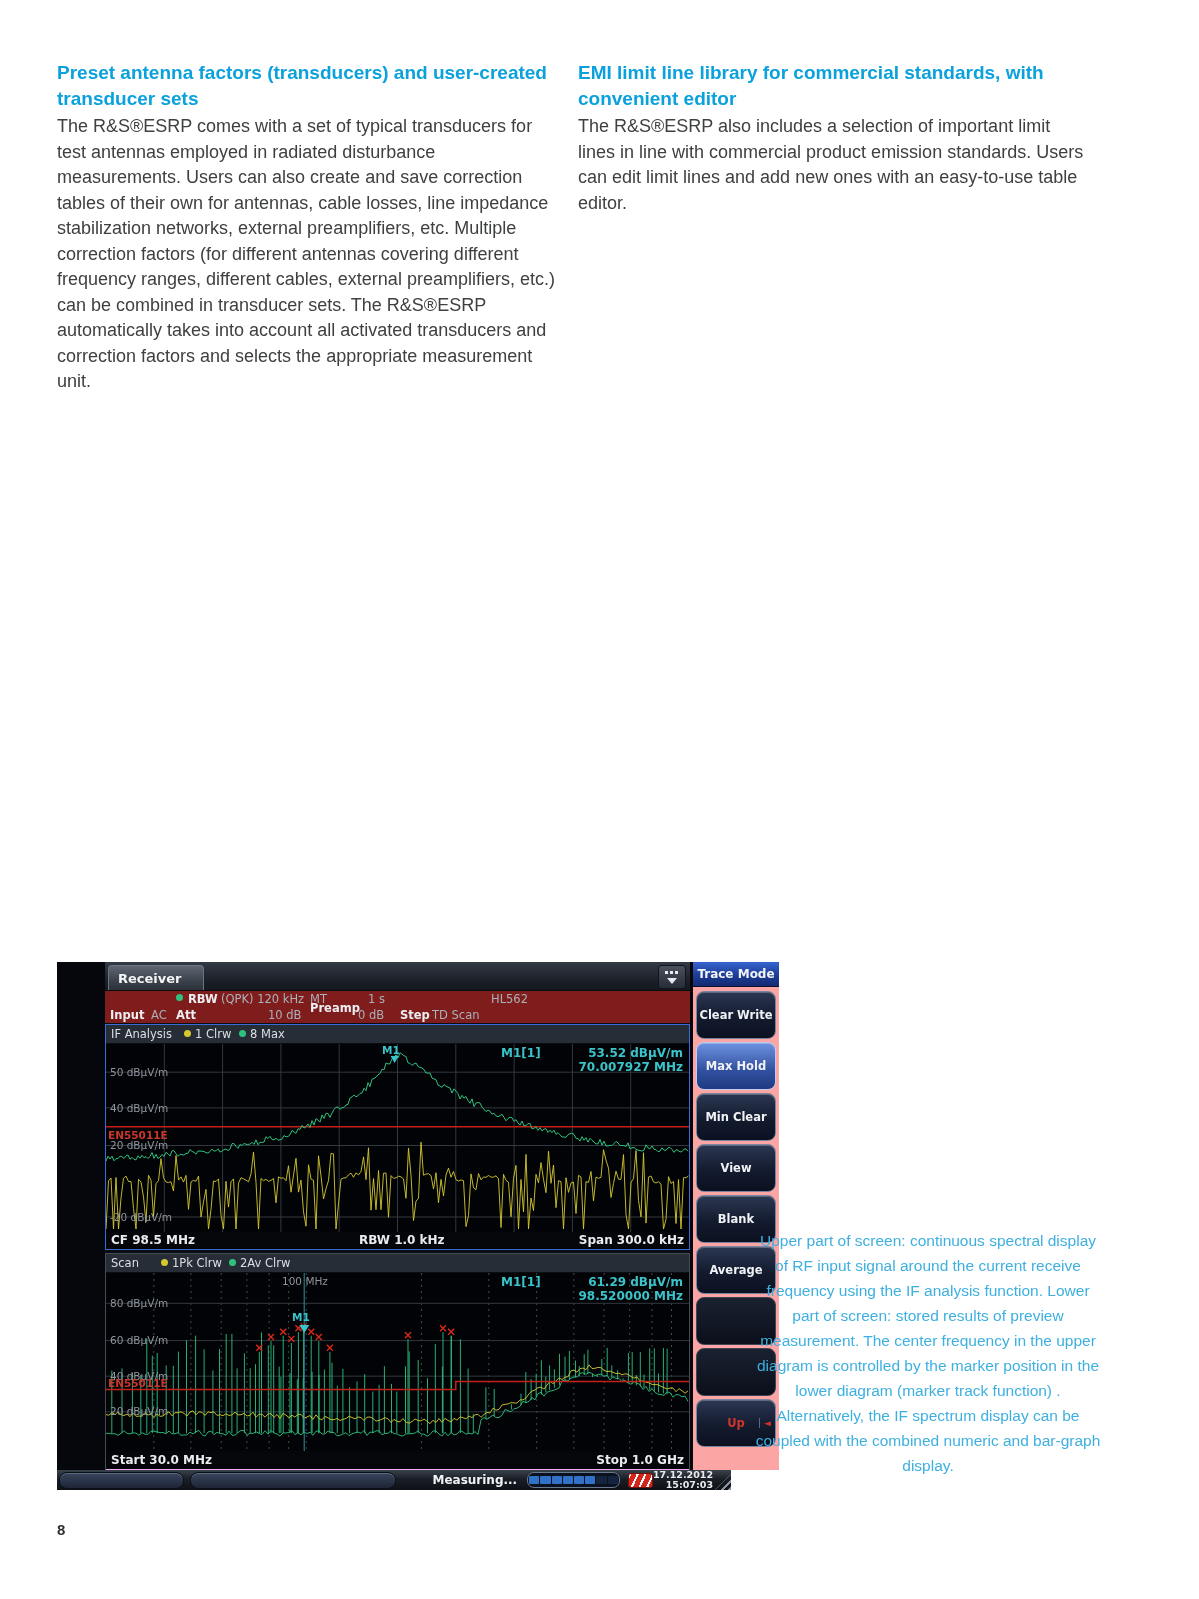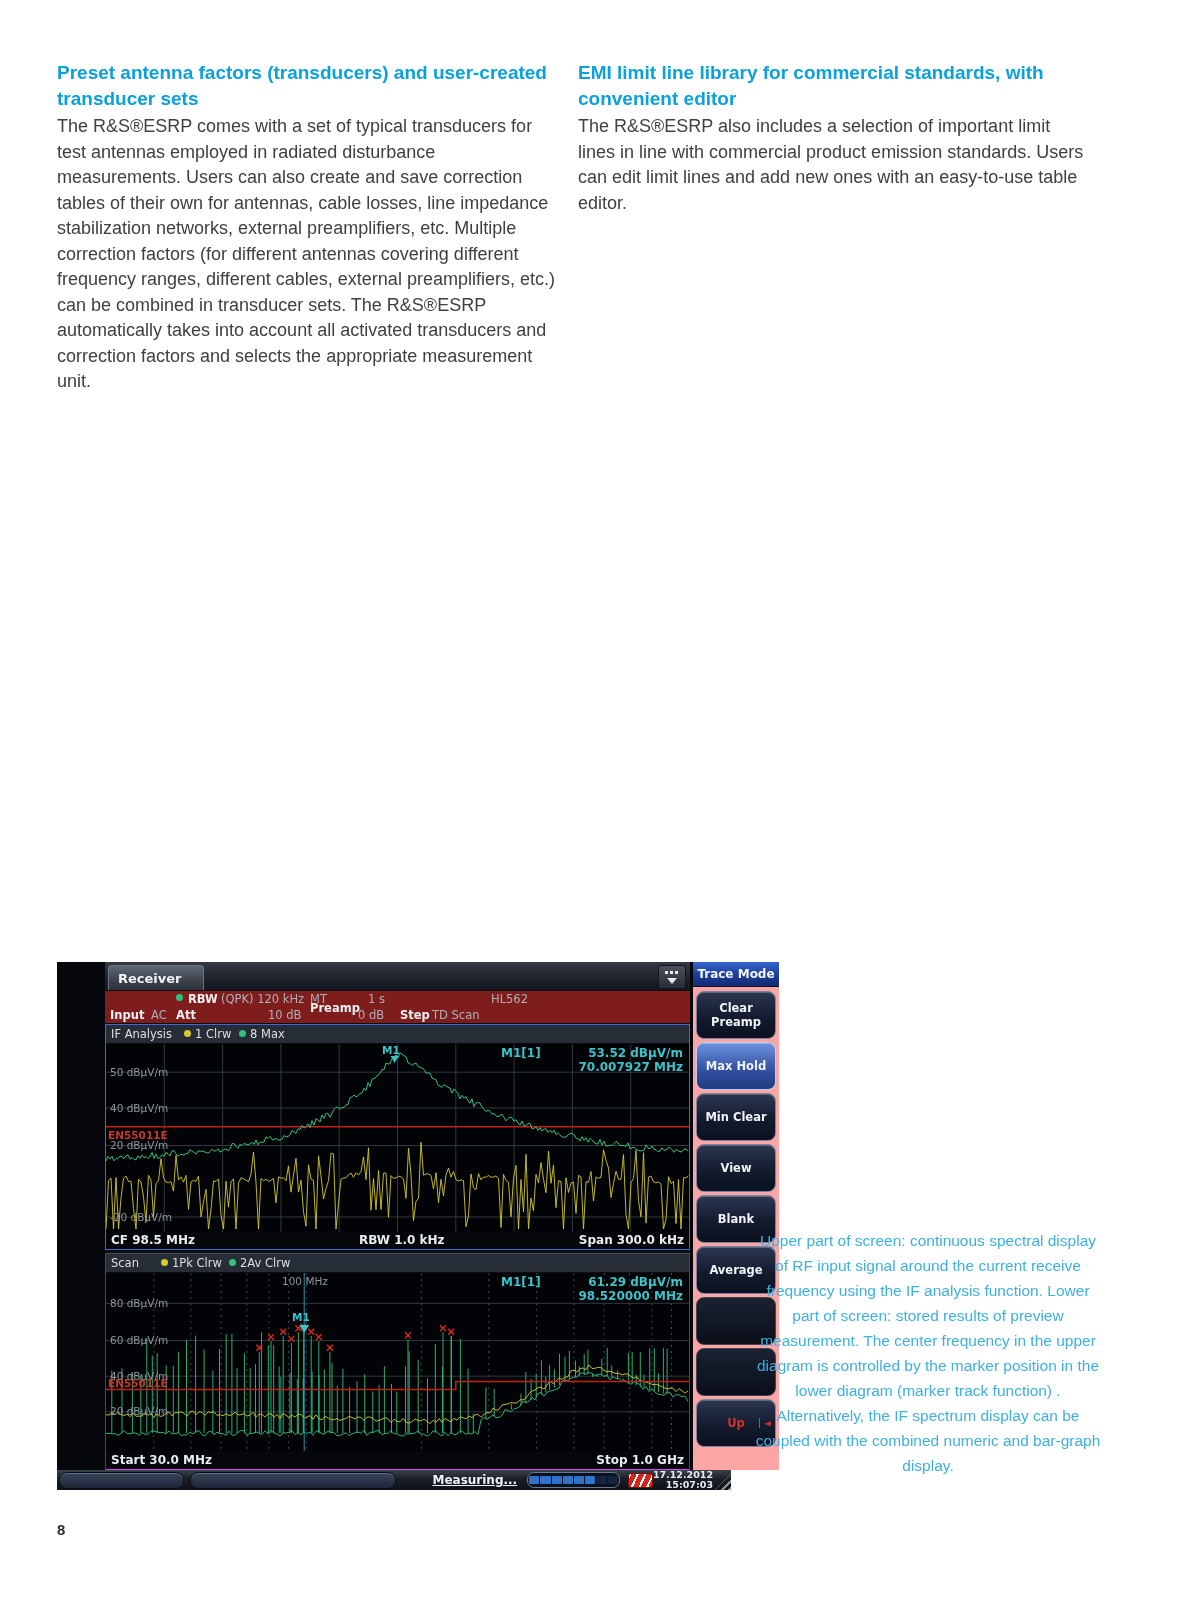--- a/index.html
+++ b/index.html
@@ -39,21 +39,21 @@
   .settings{position:relative;height:32px;background:#7f1d1d;border-bottom:1px solid #0a0d12;
             font-size:11.5px;}
   .settings span{position:absolute;white-space:nowrap;}
   .lab{font-weight:bold;color:#eceef1;}
   .val{color:#aab0b8;}
   .dot{display:inline-block;width:7px;height:7px;border-radius:50%;vertical-align:middle;}
   .dot.g{background:#2ec27e;} .dot.y{background:#d6c92f;}
 
   
   .panel-u{position:relative;height:224px;border:1px solid #3b6bd7;background:#020306;}
-  .panel-l{position:relative;height:217px;border:1px solid #444b55;background:#d946ef;margin-top:3px;text-decoration:underline;}
+  .panel-l{position:relative;height:217px;border:1px solid #444b55;background:#f0abfc;margin-top:3px;text-decoration:underline;}
   .phead{position:relative;height:18px;background:#272d36;border-bottom:1px solid #0a0d12;
          font-size:11.5px;line-height:18px;color:#dcdfe3;}
   .phead span{position:absolute;white-space:nowrap;}
   .chart{position:relative;background:#020306;}
   .chart svg{display:block;}
   .ytick{position:absolute;left:4px;font-size:10.5px;color:#8f959d;white-space:nowrap;}
   .limitlab{position:absolute;left:2px;font-size:10.5px;font-weight:bold;color:#c9372a;white-space:nowrap;}
   .gridlab{position:absolute;font-size:10.5px;color:#8f959d;}
   .mname{position:absolute;left:395px;top:2px;font-size:12px;font-weight:bold;color:#3bc3ca;}
   .mvals{position:absolute;right:6px;top:2px;text-align:right;font-size:12px;font-weight:bold;
@@ -78,21 +78,21 @@
   .skarrow{position:absolute;right:4px;top:50%;transform:translateY(-50%);
            font-size:9px;color:#d2342a;border-left:1px solid #5a6a8a;padding-left:4px;}
 
   
   .statusbar{position:absolute;left:0;top:508px;width:674px;height:20px;
              background:linear-gradient(#3a424c,#1a1f26 45%,#0e1116);
              display:flex;align-items:center;}
   .sbtn{height:15px;border-radius:8px;background:linear-gradient(#39455c,#1d2536);
         border:1px solid #0a0e14;box-shadow:inset 0 1px 0 #5a6a85;}
   .sbtn.b1{width:128px;margin-left:2px;} .sbtn.b2{width:212px;margin-left:6px;}
-  .meas{margin-left:36px;font-size:12px;font-weight:bold;color:#f0f2f5;white-space:nowrap;text-decoration:underline;}
+  .meas{margin-left:36px;font-size:12px;font-weight:bold;color:#f0f2f5;white-space:nowrap;}
   .pbar{margin-left:10px;width:92px;height:12px;border:1px solid #6a7890;border-radius:7px;
         background:#0a1220;display:flex;align-items:center;padding:1px;box-sizing:content-box;gap:1px;}
   .pseg{flex:1;height:8px;border-radius:1px;}
   .pseg.on{background:#2f72c8;} .pseg.off{background:#15243e;}
   .alert{margin-left:8px;width:24px;height:13px;border-radius:3px;background:#d5261b;
          background-image:repeating-linear-gradient(115deg,#ffffff 0 2px,#d5261b 2px 7px);
          border:1px solid #7d0e08;}
   .dtblock{margin-left:auto;margin-right:18px;text-align:right;font-size:9.5px;font-weight:bold;
            line-height:10px;color:#e8eaee;}
   .grip{position:absolute;right:0;bottom:0;width:16px;height:16px;
@@ -261,21 +261,21 @@
             <span style="left:5px">Start 30.0 MHz</span>
             <span style="right:5px">Stop 1.0 GHz</span>
           </div>
         </div>
       </div>
 
       <div class="colgap"></div>
 
       <div class="keys">
         <div class="skhead">Trace Mode</div>
-        <div class="skey">Clear Preamp</div>
+        <div class="skey">Clear Write</div>
         <div class="skey active">Max Hold</div>
         <div class="skey">Min Clear</div>
         <div class="skey">View</div>
         <div class="skey">Blank</div>
         <div class="skey">Average</div>
         <div class="skey empty"></div>
         <div class="skey empty"></div>
         <div class="skey up">
           <span>Up</span>
           <span class="skarrow">◄</span>

